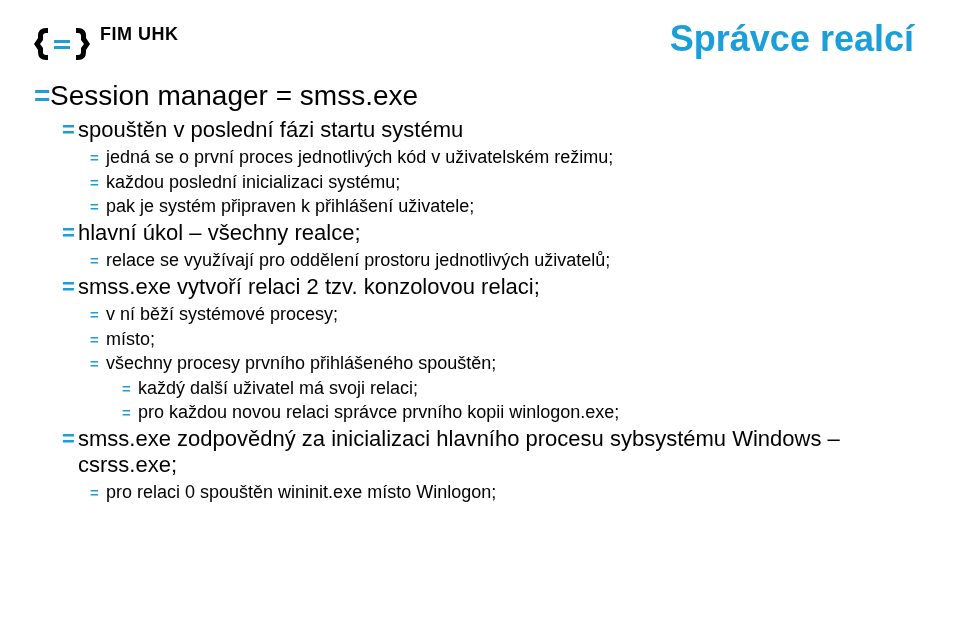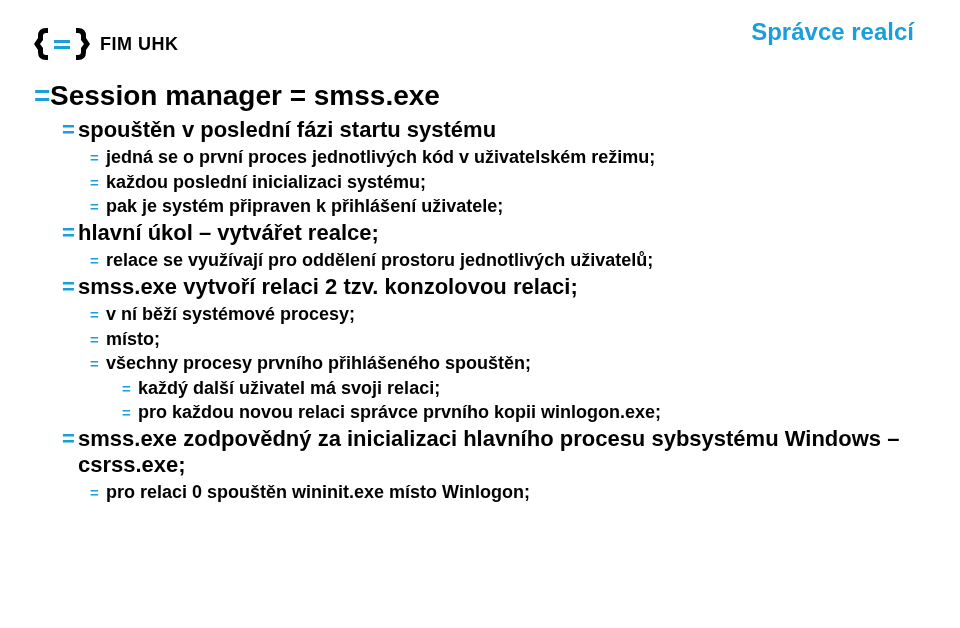--- a/index.html
+++ b/index.html
@@ -1,33 +1,33 @@
 <!DOCTYPE html>
 <html><head>
 <meta charset="utf-8">
 <style>
   * { box-sizing: border-box; margin: 0; padding: 0; }
   html, body { width: 960px; height: 628px; overflow: hidden; background: #fff; font-family: Arial, Helvetica, sans-serif; }
   .page { position: relative; width: 960px; height: 628px; padding: 18px 40px 18px 34px; }
   .header { display: flex; align-items: flex-start; justify-content: space-between; margin-bottom: 14px; }
-  .logo { display: flex; align-items: center; gap: 10px; margin-top: 6px; }
+  .logo { display: flex; align-items: flex-start; gap: 10px; margin-top: 6px; }
   .logo-text { font-weight: bold; font-size: 18px; color: #000; letter-spacing: 0.5px; }
-  .title { color: #1a9fdb; font-weight: bold; font-size: 24px; margin-right: 6px; margin-top: 0; }
+  .title { color: #1a9fdb; font-weight: bold; font-size: 36px; margin-right: 6px; margin-top: 0; }
   .bul { color: #1a9fdb; display: inline-block; width: 16px; text-align: left; font-weight: bold; flex: 0 0 16px; }
   .bul-sm { color: #1a9fdb; display: inline-block; width: 16px; text-align: left; font-weight: bold; font-size: 15px; flex: 0 0 16px; }
   ul { list-style: none; }
   .lvl0 { margin-left: 0; }
   .lvl0 > li { display: flex; align-items: baseline; font-size: 28px; color: #000; line-height: 1.25; margin-bottom: 4px; }
   .lvl1 { margin-left: 28px; }
   .lvl1 > li { display: flex; align-items: baseline; font-size: 22px; color: #000; line-height: 1.2; margin-bottom: 3px; }
   .lvl2 { margin-left: 56px; }
   .lvl2 > li { display: flex; align-items: baseline; font-size: 18px; color: #000; line-height: 1.25; margin-bottom: 2px; }
   .lvl3 { margin-left: 88px; }
   .lvl3 > li { display: flex; align-items: baseline; font-size: 18px; color: #000; line-height: 1.25; margin-bottom: 2px; }
-  .txt { flex: 1; font-weight: bold; }
+  .txt { flex: 1; }
 </style>
 </head>
 <body>
 
 <div class="page">
 
   <div class="header">
     <div class="logo">
       <svg width="56" height="40" viewBox="0 0 56 40">
         <path d="M12 4 Q4 4 4 12 L4 14 L0 20 L4 26 L4 28 Q4 36 12 36 L14 36 L14 31 L12 31 Q9 31 9 28 L9 24 L6 20 L9 16 L9 12 Q9 9 12 9 L14 9 L14 4 Z" fill="#000"></path>
@@ -65,21 +65,21 @@
       </li>
     <li>
         <span class="bul-sm">=</span>
         <span class="txt">pak je systém připraven k přihlášení uživatele;</span>
       </li>
   </ul>
 
   <ul class="lvl1">
     <li>
         <span class="bul">=</span>
-        <span class="txt">hlavní úkol – vytvářet realce;</span>
+        <span class="txt">hlavní úkol – všechny realce;</span>
       </li>
   </ul>
 
   <ul class="lvl2">
     <li>
         <span class="bul-sm">=</span>
         <span class="txt">relace se využívají pro oddělení prostoru jednotlivých uživatelů;</span>
       </li>
   </ul>
 

